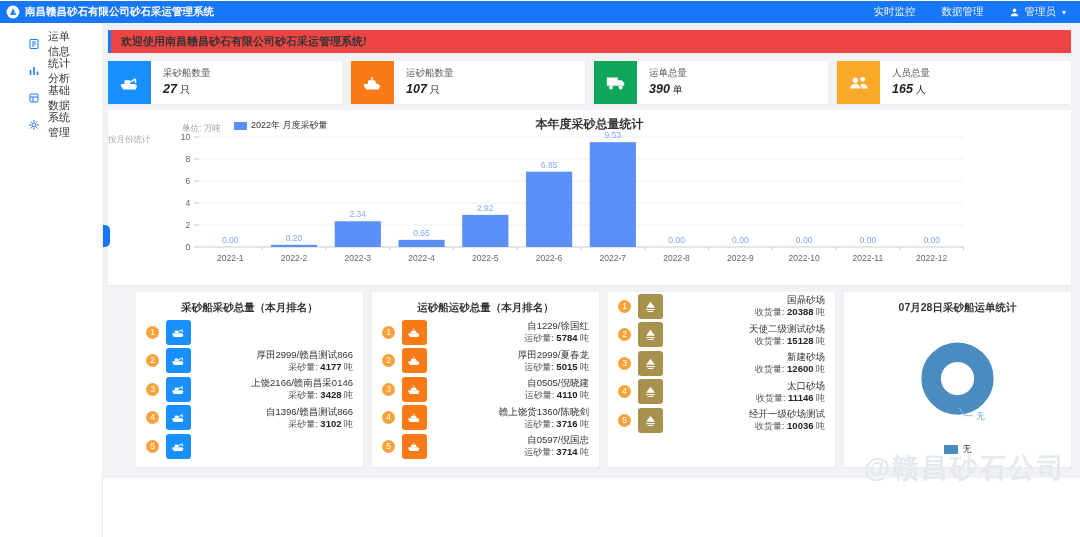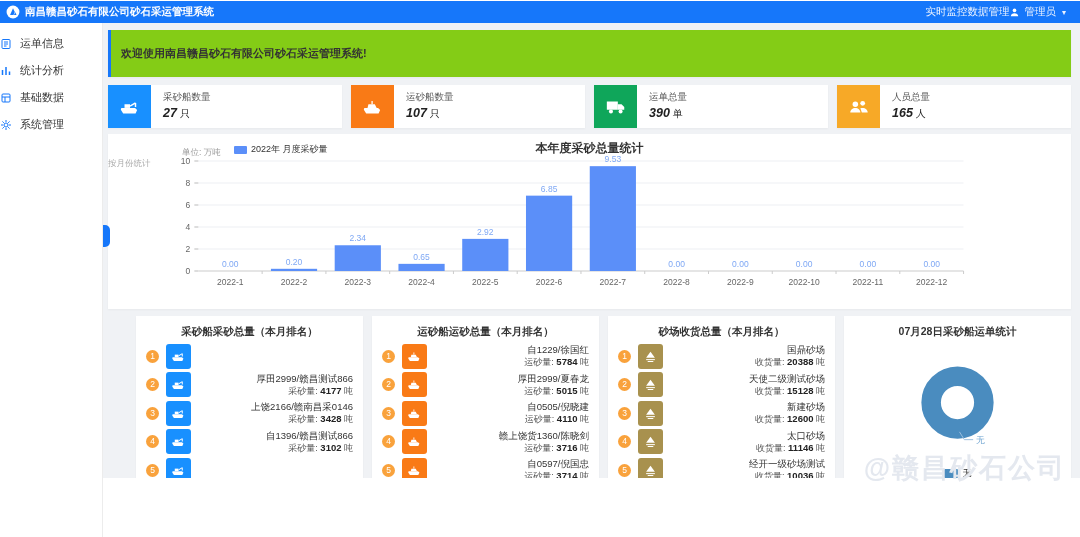--- a/index.html
+++ b/index.html
@@ -5,40 +5,40 @@
   * { box-sizing: border-box; margin: 0; padding: 0; }
   html,body { width:1080px; height:537px; overflow:hidden; background:#fff;
     font-family:"Liberation Sans","DejaVu Sans",sans-serif; }
   .app { position:relative; width:1080px; height:537px; }
 
   
   header { position:absolute; top:1px; left:0; right:0; height:22px; background:#1677fa;
     display:flex; align-items:center; justify-content:space-between; padding:0 14px 0 6px; z-index:5;}
   .brand { display:flex; align-items:center; gap:5px; color:#fff; font-size:10.5px; font-weight:bold; }
   .logo { width:14px; height:14px; display:inline-flex; }
-  .hdr-nav { display:flex; align-items:center; color:#eaf2ff; font-size:10.5px; }
+  .hdr-nav { display:flex; align-items:center; gap:26px; color:#eaf2ff; font-size:10.5px; }
   .hdr-nav a { cursor:pointer; }
   .user { display:flex; align-items:center; gap:4px; }
   .user svg { width:11px; height:11px; }
   .caret { font-size:8px; margin-left:2px; }
 
   
   aside { position:absolute; top:22px; left:0; bottom:0; width:103px; background:#fff;
     border-right:1px solid #ececec; padding-top:8px; z-index:4; }
-  .side-item { display:flex; align-items:center; gap:8px; height:27px; padding:0 0;
+  .side-item { display:flex; align-items:center; gap:8px; height:27px; padding:0 28px;
     font-size:11px; color:#333; cursor:pointer; }
   .side-item svg { width:12px; height:12px; color:#1677fa; flex:0 0 auto; }
   .handle { position:absolute; left:103px; top:225px; width:7px; height:22px; background:#1677fa;
     border-radius:0 5px 5px 0; z-index:6; cursor:pointer; }
 
   
   main { position:absolute; top:22px; left:103px; right:0; bottom:0; background:#fff; }
   .content { height:456px; background:#f0f2f5; padding:8px 9px 0 5px; overflow:hidden; }
 
-  .banner { background:#84cc16; border-left:3px solid #1677fa; padding:16px 10px; font-size:11px;
+  .banner { background:#ef4444; border-left:3px solid #1677fa; padding:4px 10px; font-size:11px;
     font-weight:bold; color:#333; margin-bottom:8px; box-shadow:0 1px 2px rgba(0,0,0,.04); }
 
   .stats { display:flex; gap:9px; margin-bottom:6px; }
   .stat-card { flex:1; height:43px; background:#fff; display:flex; align-items:stretch;
     box-shadow:0 1px 2px rgba(0,0,0,.04); }
   .stat-icon { width:43px; display:flex; align-items:center; justify-content:center; }
   .stat-icon svg { width:22px; height:22px; }
   .s1{background:#1890ff;} .s2{background:#f97a16;} .s3{background:#0fa65a;} .s4{background:#f7a927;}
   .stat-text { padding:6px 0 0 12px; }
   .stat-label { font-size:9.5px; color:#555; }
@@ -421,21 +421,20 @@
                   </svg>
                 </span>
     <div class="rank-info">
       <div class="rank-name">自0597/倪国忠</div>
       <div class="rank-metric"><span class="m-label">运砂量: </span><b class="m-amount">3714</b><span class="m-unit"> 吨</span></div>
     </div>
   </div>
 </div>
         </section>
         <section class="panel">
-          <div class="panel-title">砂场收货总量（本月排名）</div>
           <div class="rank-rows">
   <div class="rank-row">
     <span class="rank-badge">1</span>
     <span class="rank-icon" style="background: rgb(168, 145, 78);">
                   <svg viewBox="0 0 24 24">
                     <path fill="#fff" d="M12 4.5l7 9.5H5z"></path>
                     <path stroke="#fff" stroke-width="1.6" d="M5 17h14M7.5 20h9" fill="none"></path>
                   </svg>
                 </span>
     <div class="rank-info">

